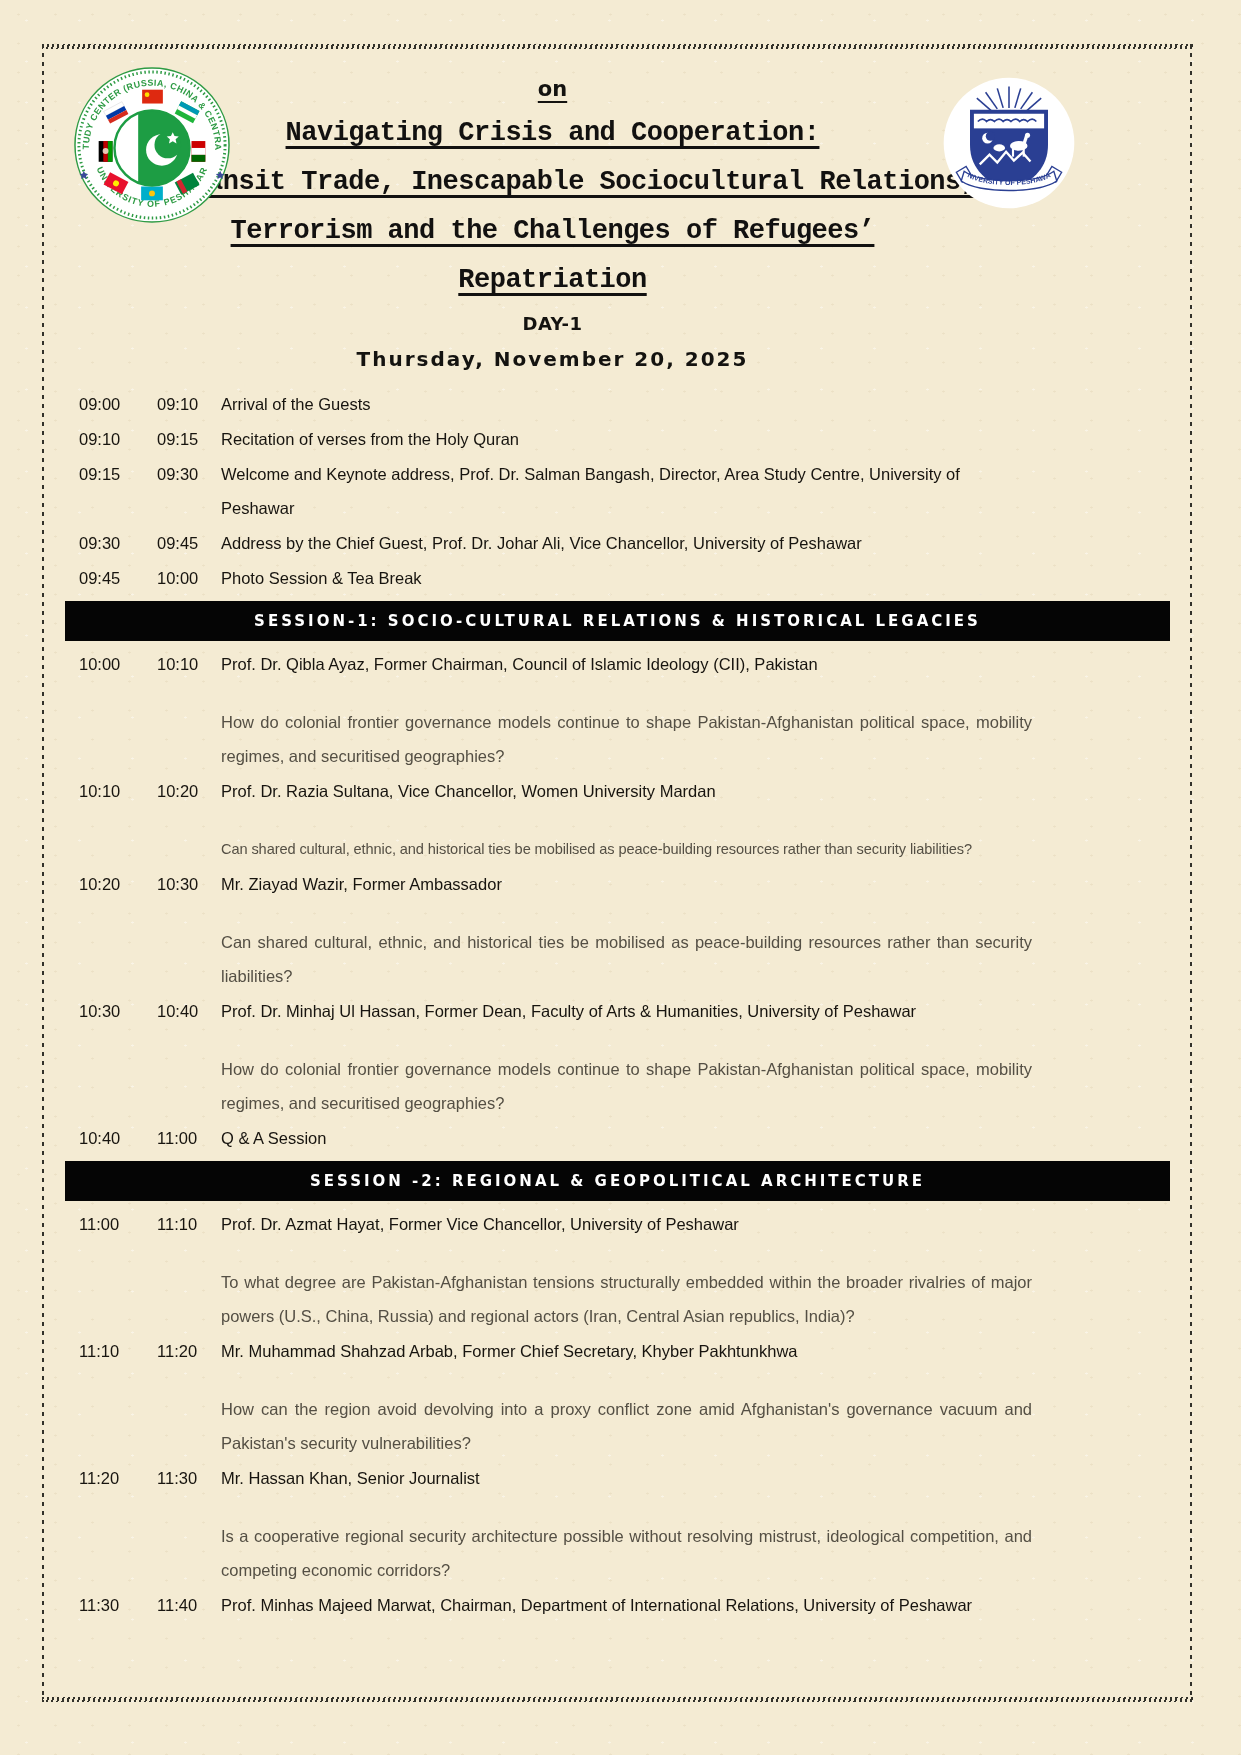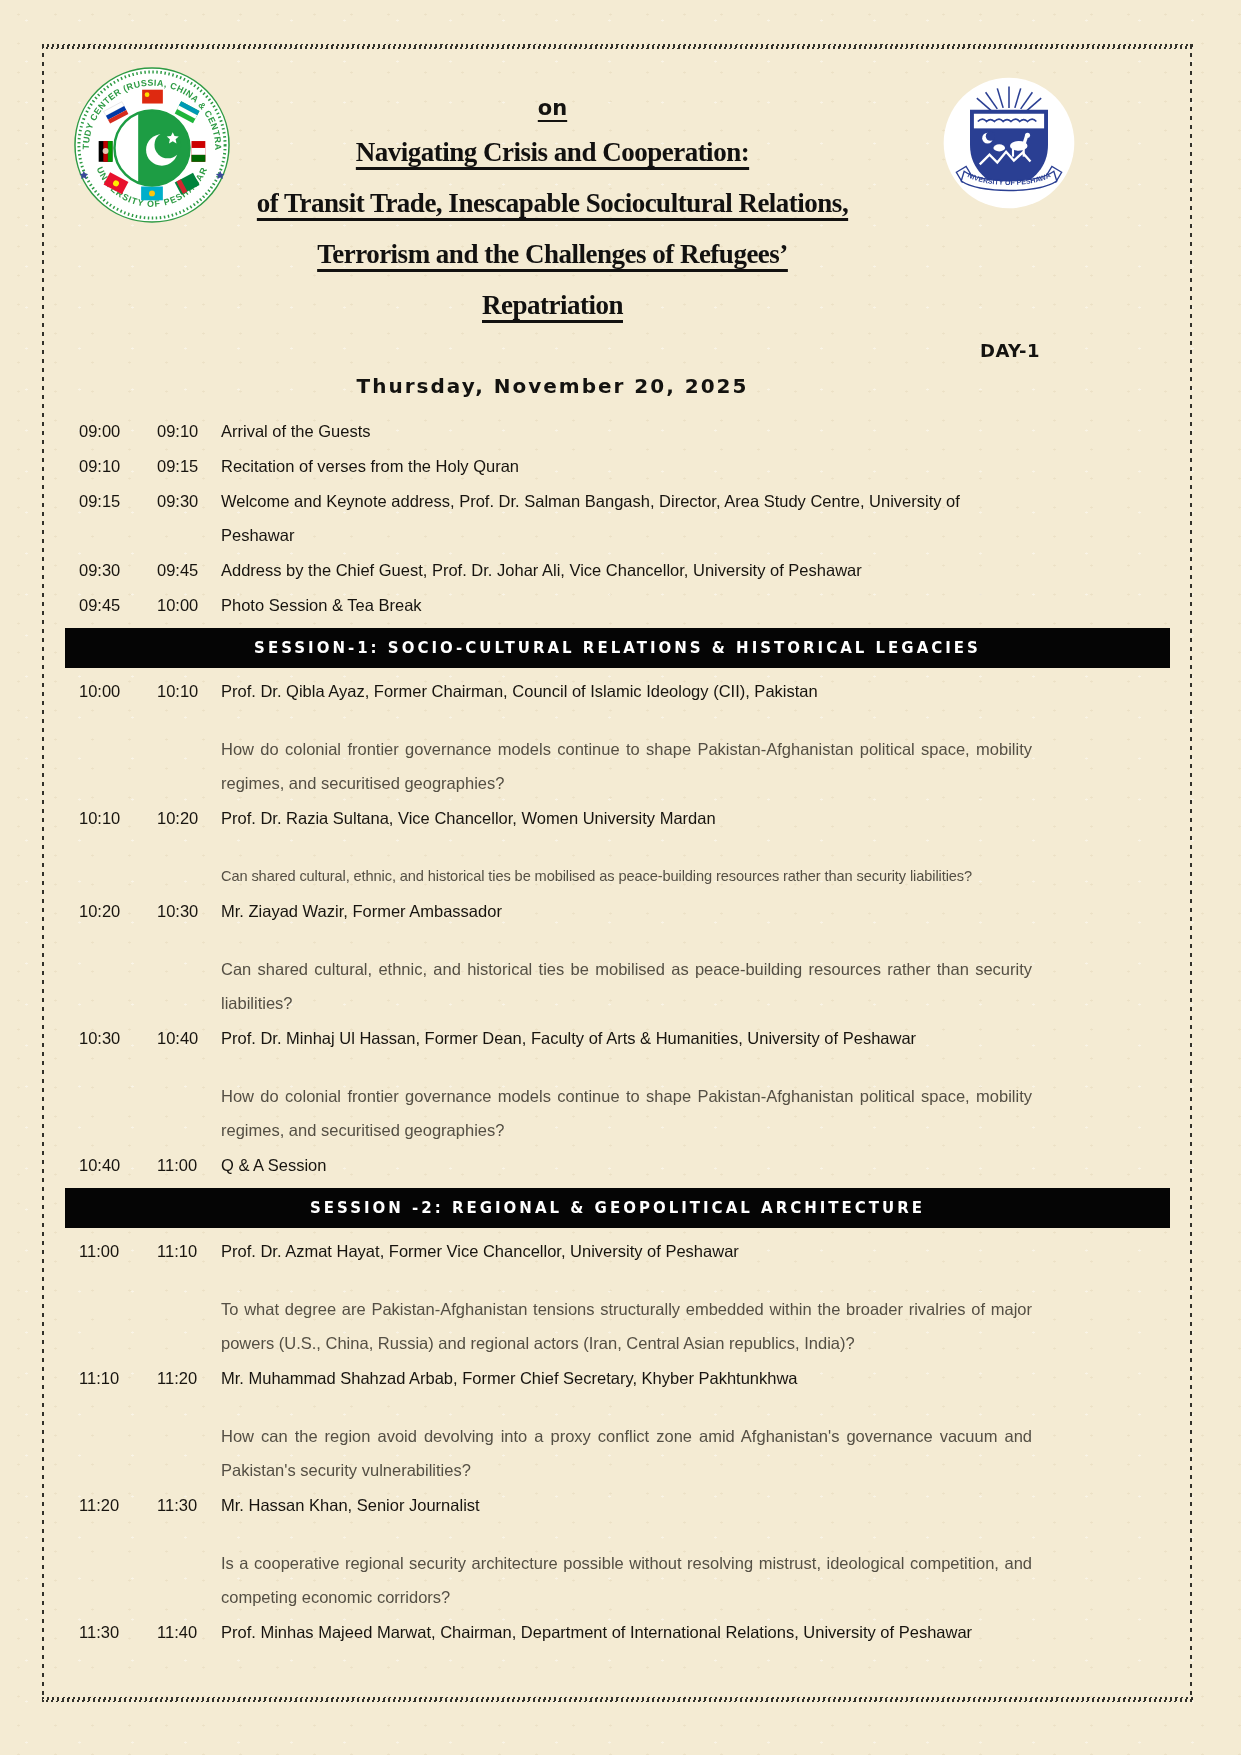--- a/index.html
+++ b/index.html
@@ -27,33 +27,33 @@
 
   .pd-box{display:inline-block;margin-top:4px;padding:15px 46px;border-radius:10px;
         background:linear-gradient(180deg,#eaf1de 0%,#d4e0bd 45%,#c2d3a6 100%);
         box-shadow:inset 0 3px 4px rgba(255,255,255,.9),
                    inset 0 -5px 7px rgba(96,116,72,.45),
                    inset 9px 0 9px -4px rgba(96,116,72,.55),
                    inset -9px 0 9px -4px rgba(150,170,120,.35),
                    0 1px 2px rgba(80,90,60,.35);}
   .pd-text{font-family:"DejaVu Sans",sans-serif;font-weight:bold;font-size:24px;
         letter-spacing:9px;color:#141310;}
-  .on-line{margin-top:24px;}
+  .on-line{margin-top:5px;}
   .on-text{font-family:"DejaVu Sans",sans-serif;font-weight:bold;font-size:21px;color:#141310;
         text-decoration:underline;text-decoration-thickness:2px;text-underline-offset:5px;}
   .title-line{margin-top:17px;line-height:30px;}
-  .title-text{font-family:Liberation Serif, serif;font-weight:bold;font-size:27px;
+  .title-text{font-family:Liberation Mono, monospace;font-weight:bold;font-size:27px;
         letter-spacing:-0.5px;color:#121110;
         text-decoration:underline;text-decoration-thickness:2.5px;text-underline-offset:6px;}
   .prog-line{margin-top:21px;}
   .prog-text{font-family:"DejaVu Sans",sans-serif;font-weight:bold;font-size:23px;
         letter-spacing:9px;color:#75825f;
         text-decoration:underline;text-decoration-thickness:1.5px;text-underline-offset:6px;
         text-decoration-color:#75825f;}
-  .day-line{margin-top:16px;text-align:right;}
+  .day-line{margin-top:16px;}
   .day-text{font-family:"DejaVu Sans",sans-serif;font-weight:bold;font-size:18px;
         letter-spacing:.5px;color:#141310;}
   .date-line{margin-top:13px;}
   .date-text{font-family:"DejaVu Sans",sans-serif;font-weight:bold;font-size:20px;
         letter-spacing:2px;color:#141310;}
 
   .schedule{margin-top:16px;width:1105px;font-size:16.5px;color:#17140f;}
   .row{display:grid;grid-template-columns:78px 64px 1fr;padding-left:14px;
         line-height:34px;margin:1px 0;}
   .time{color:#17140f;}

